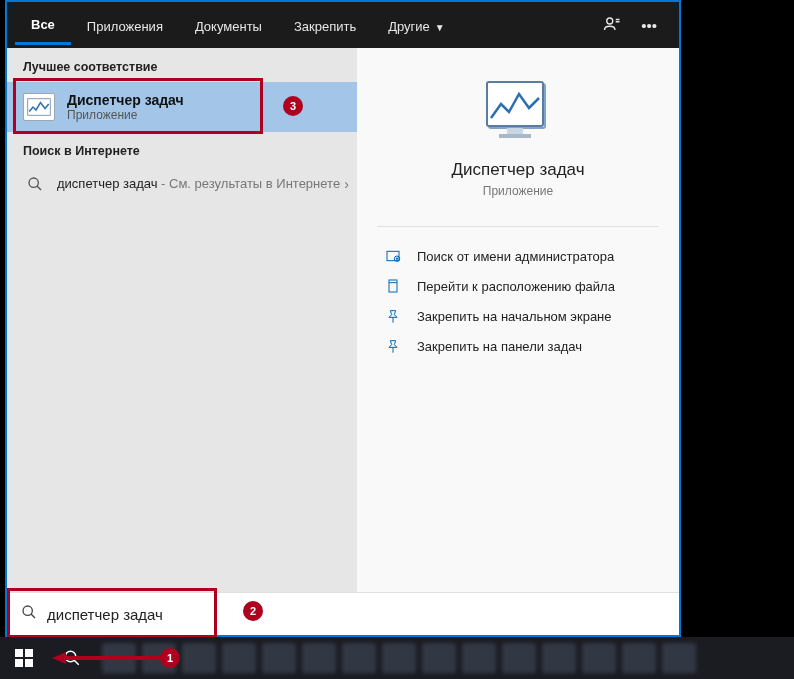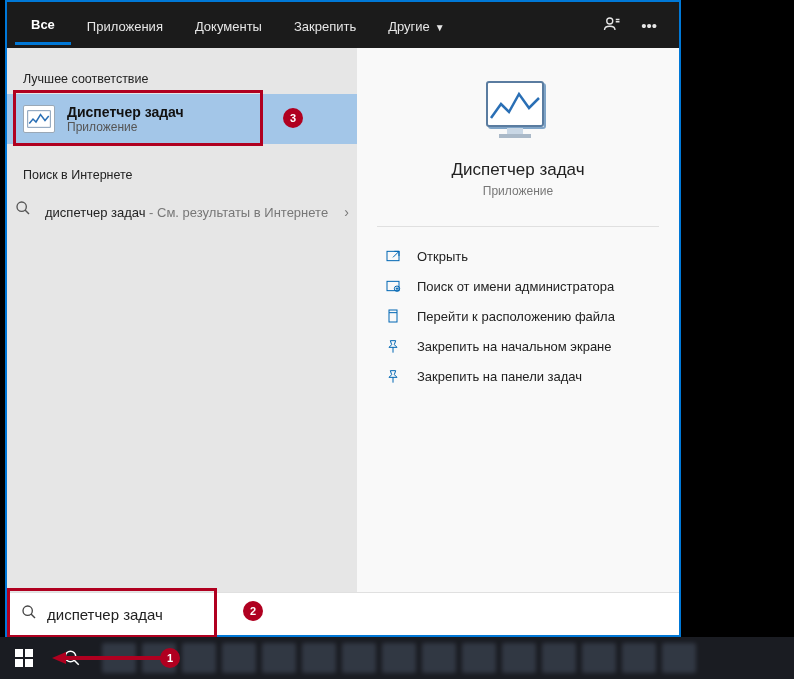--- a/index.html
+++ b/index.html
@@ -8,31 +8,31 @@
   .search-panel { position: absolute; left: 5px; top: 0; width: 676px; height: 637px; background: #f97316; border: 2px solid #0078d7; display: flex; flex-direction: column; }
   .tabs { display: flex; align-items: center; background: #1b1b1b; height: 46px; padding-left: 8px; padding-right: 12px; }
   .tab { color: #e6e6e6; padding: 12px 16px 10px; font-size: 13px; cursor: pointer; }
   .tab.active { color: #fff; border-bottom: 3px solid #0078d7; font-weight: 600; }
   .tab .caret { margin-left: 5px; font-size: 10px; }
   .tab-spacer { flex: 1; }
   .tab-icon { color: #e6e6e6; padding: 0 10px; font-size: 15px; cursor: pointer; }
 
   .body { flex: 1; display: flex; background: #f3f3f3; }
   .left { width: 350px; background: #e6e6e6; display: flex; flex-direction: column; }
-  .section-header { padding: 24px 16px 8px; font-size: 12.5px; font-weight: 400; color: #222; }
+  .section-header { padding: 12px 16px 8px; font-size: 12.5px; font-weight: 700; color: #222; }
   .best-match { display: flex; align-items: center; padding: 10px 16px; background: #a3c6e8; position: relative; }
   .bm-icon { width: 32px; height: 28px; background: #fff; border: 1px solid #9aa8b6; border-radius: 2px; display: flex; align-items: center; justify-content: center; margin-right: 12px; }
   .bm-icon svg { width: 24px; height: 18px; }
   .bm-text .title { font-size: 14px; font-weight: 600; color: #111; }
   .bm-text .sub { font-size: 12px; color: #555; }
   .bm-highlight { position: absolute; left: 6px; top: -4px; width: 250px; height: 56px; border: 3px solid #b00020; pointer-events: none; }
   .badge { width: 20px; height: 20px; border-radius: 50%; background: #b00020; color: #fff; font-size: 11px; display: flex; align-items: center; justify-content: center; font-weight: 600; }
   .badge3 { position: absolute; right: 54px; top: 14px; }
 
-  .web-item { display: flex; align-items: flex-end; padding: 10px 8px; cursor: pointer; }
+  .web-item { display: flex; align-items: flex-start; padding: 10px 8px; cursor: pointer; margin-left: 12px; }
   .web-item .mag { width: 18px; margin-right: 12px; color: #555; }
   .web-item .txt { flex: 1; font-size: 13px; color: #222; }
   .web-item .txt .muted { color: #777; }
   .web-item .chev { color: #777; font-size: 14px; }
 
   .right { flex: 1; background: #f9f9f9; padding: 28px 20px 0; }
   .preview { text-align: center; padding-bottom: 28px; border-bottom: 1px solid #e0e0e0; }
   .preview .big-icon { width: 70px; height: 62px; margin: 4px auto 18px; position: relative; }
   .preview .big-icon svg { width: 70px; height: 62px; }
   .preview .app-title { font-size: 17px; color: #222; margin-bottom: 4px; }
@@ -123,30 +123,20 @@
             </svg>
         </div>
         <div class="app-title">Диспетчер задач</div>
         <div class="app-sub">Приложение</div>
       </div>
       <div class="actions">
         <div class="action">
           <span class="aicon">
               <svg viewBox="0 0 24 24">
                 <rect x="3" y="5" width="18" height="14"></rect>
-                <path d="M14 5l7 0 0 7"></path>
-                <line x1="21" y1="5" x2="12" y2="14"></line>
-              </svg>
-            </span>
-          <span>Открыть</span>
-        </div>
-        <div class="action">
-          <span class="aicon">
-              <svg viewBox="0 0 24 24">
-                <rect x="3" y="5" width="18" height="14"></rect>
                 <circle cx="18" cy="16" r="4"></circle>
                 <path d="M16 16h4M18 14v4"></path>
               </svg>
             </span>
           <span>Поиск от имени администратора</span>
         </div>
         <div class="action">
           <span class="aicon">
               <svg viewBox="0 0 24 24">
                 <rect x="6" y="3" width="12" height="18"></rect>

